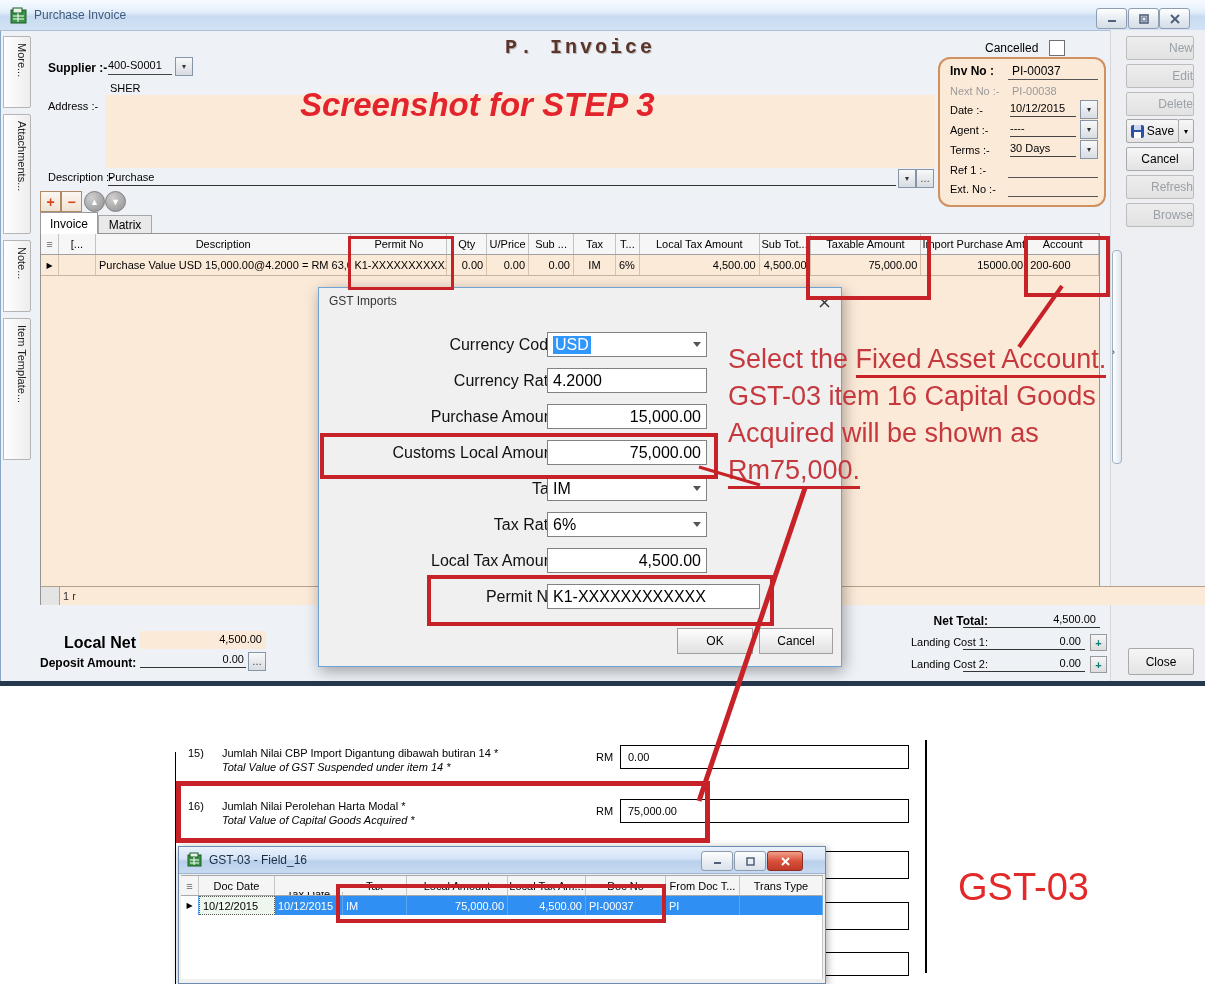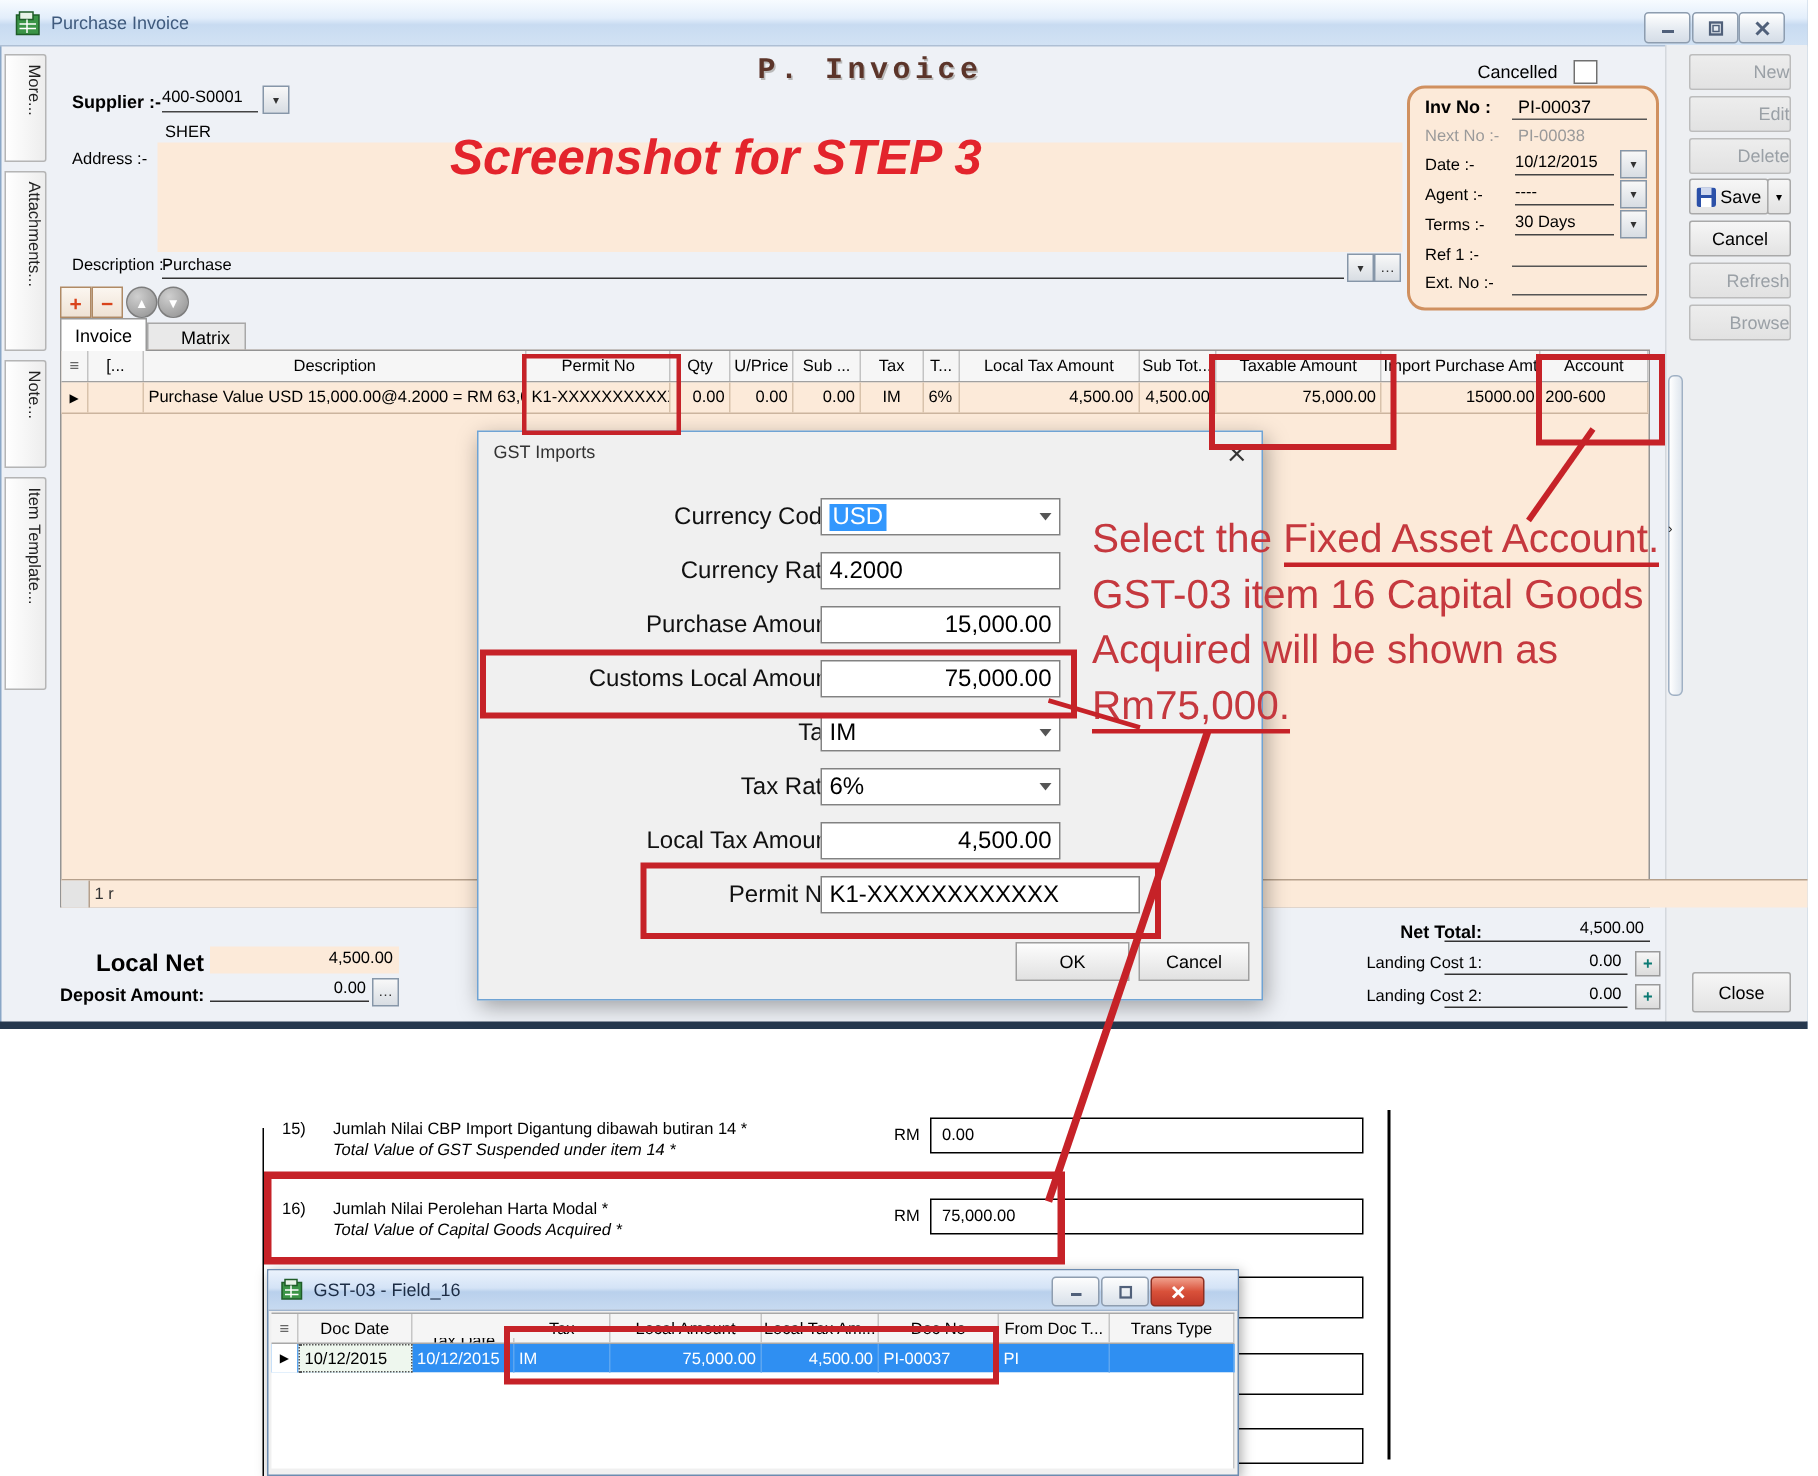--- a/index.html
+++ b/index.html
@@ -39,21 +39,21 @@
 
   
   .tbtn{width:19px;height:19px;border:1px solid #b08a64;background:linear-gradient(180deg,#fbf6f0,#efe2d4);
     display:flex;align-items:center;justify-content:center;font-weight:bold;font-size:14px;color:#d9441c;}
   .cbtn{width:19px;height:19px;border-radius:50%;background:radial-gradient(circle at 35% 30%,#cfcfcf,#8f8f8f);
     border:1px solid #7d7d7d;display:flex;align-items:center;justify-content:center;color:#fff;font-size:9px;}
 
   
   .tab{height:21px;display:flex;align-items:center;justify-content:center;font-size:12px;}
   .tab.active{background:#ffffff;border:1px solid #9a9a9a;border-bottom:none;z-index:3;}
-  .tab.inactive{background:#e9e9e9;border:1px solid #a8a8a8;height:18px;padding-left:12px;}
+  .tab.inactive{background:#e9e9e9;border:1px solid #a8a8a8;height:18px;}
 
   
   .grid{left:40px;top:233px;width:1060px;height:372px;border:1px solid #949494;background:#fcead9;box-sizing:border-box;}
   .gh{display:flex;height:20px;background:#f6f6f6;border-bottom:1px solid #a0a0a0;}
   .gh > div{border-right:1px solid #c3c3c3;box-sizing:border-box;font-size:11px;display:flex;align-items:center;justify-content:center;overflow:hidden;white-space:nowrap;}
   .gr{display:flex;height:20px;background:#fcead9;border-bottom:1px solid #cbb49e;}
   .gr > div{border-right:1px solid #d8c2ab;box-sizing:border-box;font-size:11px;display:flex;align-items:center;padding:0 3px;overflow:hidden;white-space:nowrap;}
   .gfoot{left:41px;top:586px;width:1164px;height:18px;background:#fcead9;border-top:1px solid #b5a08c;}
 
   
@@ -435,20 +435,21 @@
         <div style="width:78px;justify-content:flex-end;">4,500.00</div>
         <div style="width:80px;">PI-00037</div>
         <div style="width:74px;">PI</div>
         <div style="width:83px;"></div>
       </div>
       <div style="height:64px;background:#fff;border-right:1px solid #c6c6c6;"></div>
     </div>
   </div>
   <div class="abs redbox" style="left:336px;top:884px;width:322px;height:31px;z-index:45;"></div>
 
+  <div class="abs" style="left:958px;top:866px;font-size:38px;color:#e22a2a;z-index:9;">GST-03</div>
 
   <svg class="overlay" width="1212" height="984">
     <line x1="1062" y1="286" x2="1019" y2="347" stroke="#c62228" stroke-width="4"></line>
     <line x1="699" y1="467" x2="760" y2="485" stroke="#c62228" stroke-width="3"></line>
     <line x1="805" y1="488" x2="699" y2="801" stroke="#c62228" stroke-width="5"></line>
   </svg>
 
 </div>
 
 </body></html>

